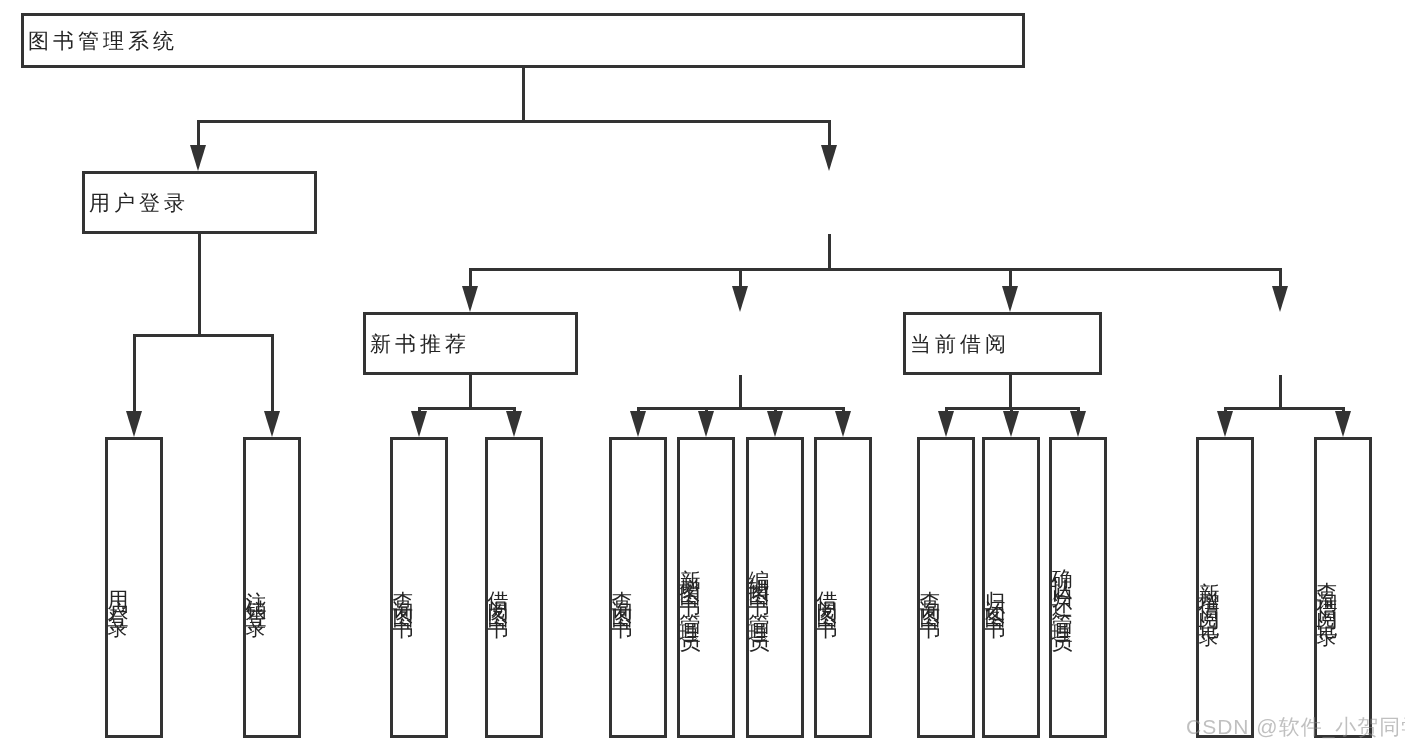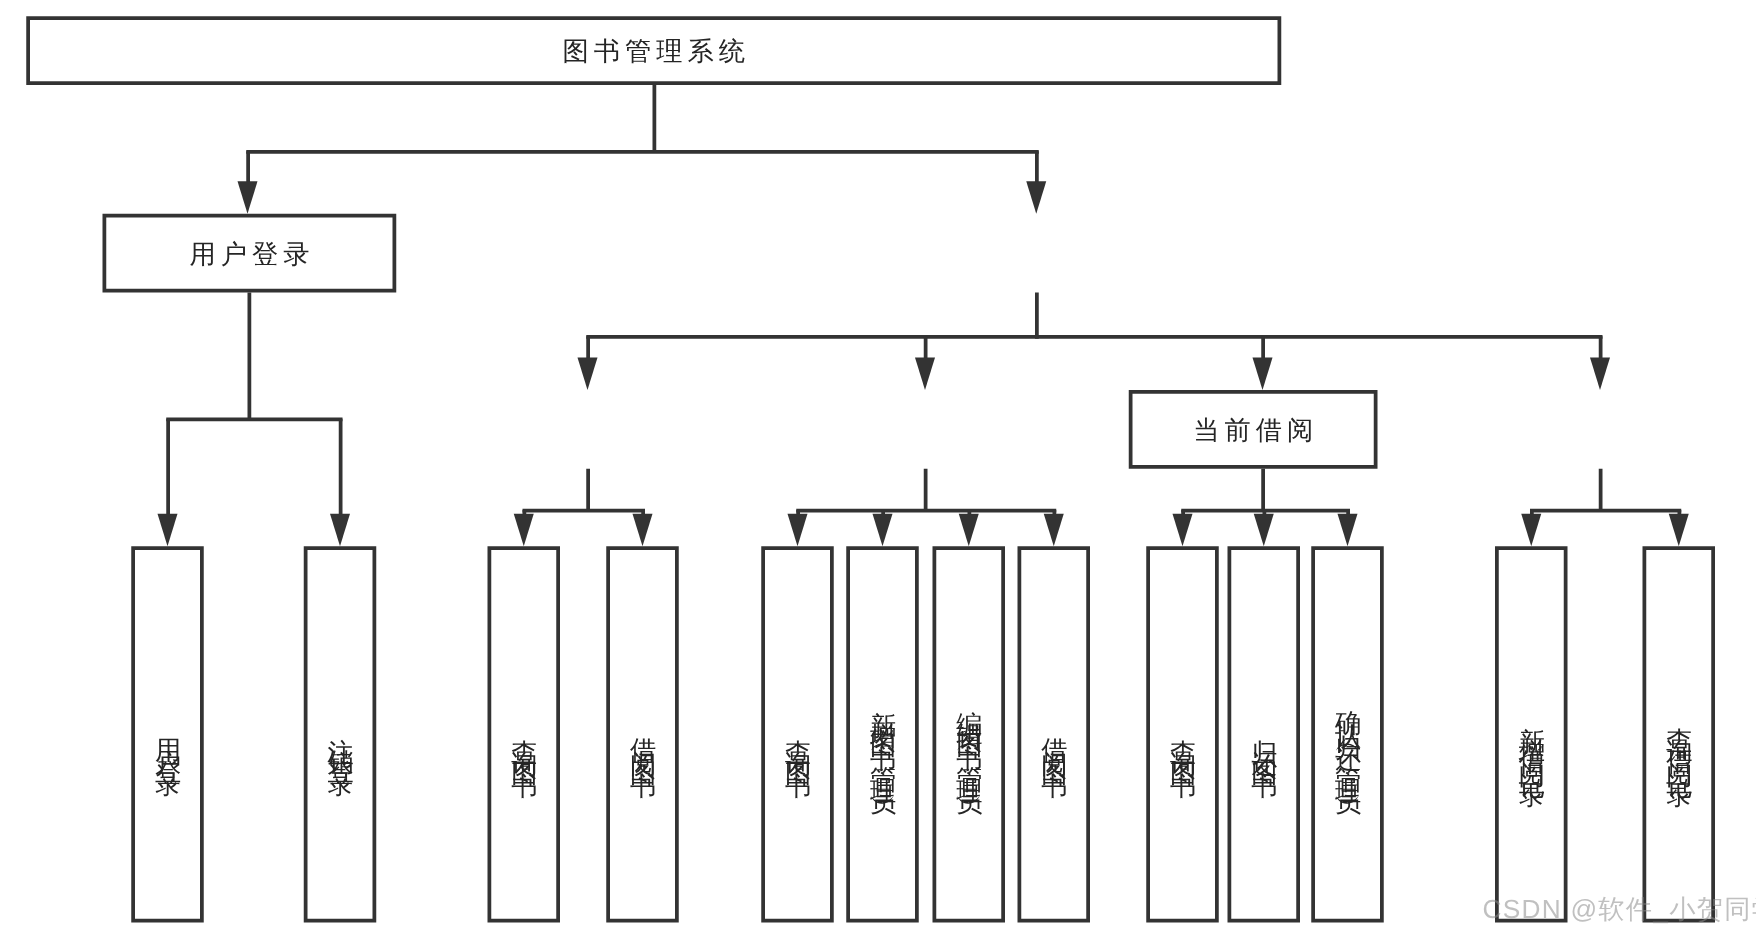--- a/index.html
+++ b/index.html
@@ -11,21 +11,20 @@
     font-family: "Liberation Sans", sans-serif;
     overflow: hidden;
   }
   .box {
     position: absolute;
     box-sizing: border-box;
     border: 3px solid #333333;
     background: #ffffff;
     display: flex;
     align-items: center;
-    justify-content: center;
     color: #252525;
   }
   .box.h span {
     font-size: 21px;
     letter-spacing: 4px;
     padding-left: 4px; 
     white-space: nowrap;
   }
   .box.v span {
     writing-mode: vertical-rl;
@@ -62,20 +61,23 @@
 <div id="canvas">
 
   <div class="box h" style="left:21px; top:13px; width:1004px; height:55px;">
     <span>图书管理系统</span>
   </div>
 
   <div class="box h" style="left:82px; top:171px; width:235px; height:63px;">
     <span>用户登录</span>
   </div>
 
+  <div class="box h" style="left:363px; top:312px; width:215px; height:63px;">
+    <span>新书推荐</span>
+  </div>
   <div class="box h" style="left:903px; top:312px; width:199px; height:63px;">
     <span>当前借阅</span>
   </div>
 
   <div class="box v" style="left:105px; top:437px; width:58px; height:301px;">
     <span>用户登录</span>
   </div>
   <div class="box v" style="left:243px; top:437px; width:58px; height:301px;">
     <span>注销登录</span>
   </div>

